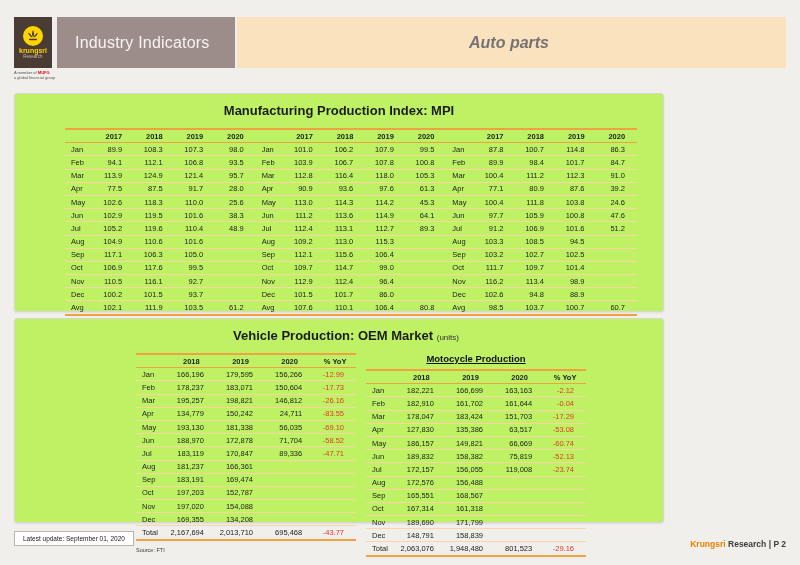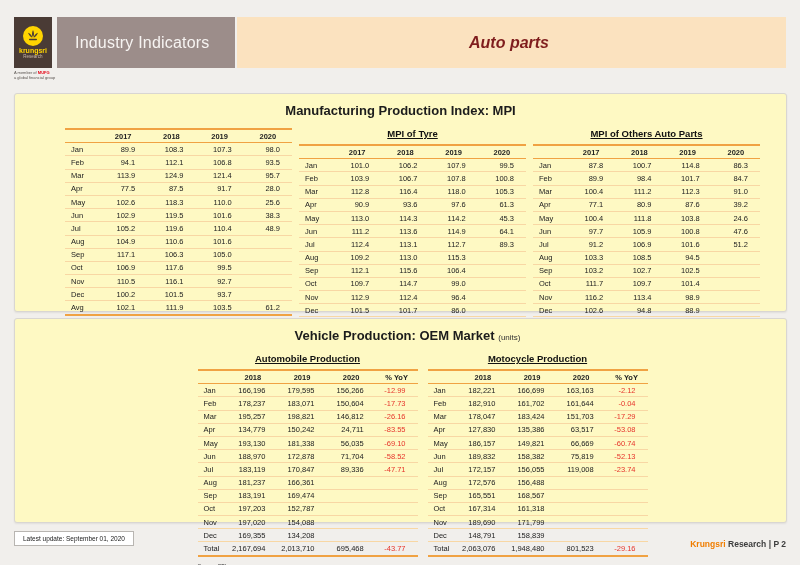--- a/index.html
+++ b/index.html
@@ -25,26 +25,26 @@
     font-size:4px; color:#5a5450; line-height:1.3; }
   .logo-tagline .mufg { color:#e60012; font-weight:bold; }
   .band-label {
     position:absolute; left:57px; top:17px; width:178px; height:51px;
     background:#9c8d8a; color:#f7f4f2; display:flex; align-items:center;
     padding-left:18px; font-size:16px; letter-spacing:0.2px;
   }
   .band-title {
     position:absolute; left:237px; top:17px; width:549px; height:51px;
     background:#fbe2bf; display:flex; align-items:center; justify-content:center;
-    font-size:16px; font-weight:bold; color:#7f1d1d;
+    font-size:16px; font-weight:bold; color:#737373;
   }
   .band-title .t-en { font-style:italic; margin-right:5px; }
   
   .panel {
-    position:absolute; left:14px; width:773px; background:#fef9c3;
+    position:absolute; left:14px; width:650px; background:#bef264;
     border:1px solid #d9d6d2; border-radius:3px;
     box-shadow:0 1px 2px rgba(0,0,0,0.07);
   }
   .panel1 { top:93px; height:219px; }
   .panel2 { top:318px; height:205px;padding-left:14px; }
   .sec-title { text-align:center; font-size:13px; font-weight:bold; margin-top:9px; }
   .sec-title .units { font-size:8px; font-weight:normal; color:#333; }
   .tables-row { display:flex; justify-content:space-between; padding:10px 26px 0 50px; }
   .tcol { width:227px; }
   .oem-row { display:flex; justify-content:center; gap:10px; padding:10px 0 0 30px; }
@@ -214,21 +214,20 @@
                   <td>103.5</td>
                   <td>61.2</td>
                 </tr>
               </tbody>
             </table>
           </div>
         <div class="note first">Note: MPI as of the base year (2016=100)</div>
         <div class="note">Source: OIE, CEIC</div>
       </div>
       <div class="tcol">
-        <div class="t-title">MPI of Tyre</div>
         <div>
             <table class="dt mpi">
               <thead>
                 <tr>
                   <th></th>
                   <th>2017</th>
                   <th>2018</th>
                   <th>2019</th>
                   <th>2020</th>
                 </tr>
@@ -323,21 +322,20 @@
                   <td>107.6</td>
                   <td>110.1</td>
                   <td>106.4</td>
                   <td>80.8</td>
                 </tr>
               </tbody>
             </table>
           </div>
       </div>
       <div class="tcol">
-        <div class="t-title">MPI of Others Auto Parts</div>
         <div>
             <table class="dt mpi">
               <thead>
                 <tr>
                   <th></th>
                   <th>2017</th>
                   <th>2018</th>
                   <th>2019</th>
                   <th>2020</th>
                 </tr>
@@ -441,21 +439,20 @@
     </div>
   </div>
 
   <div class="panel panel2">
     <div class="sec-title">
       <span>Vehicle Production: OEM Market</span>
       <span class="units">(units)</span>
     </div>
     <div class="oem-row">
       <div class="ocol">
-        <div class="t-title">Automobile Production</div>
         <div>
             <table class="dt oem">
               <thead>
                 <tr>
                   <th></th>
                   <th>2018</th>
                   <th>2019</th>
                   <th>2020</th>
                   <th>% YoY</th>
                 </tr>

